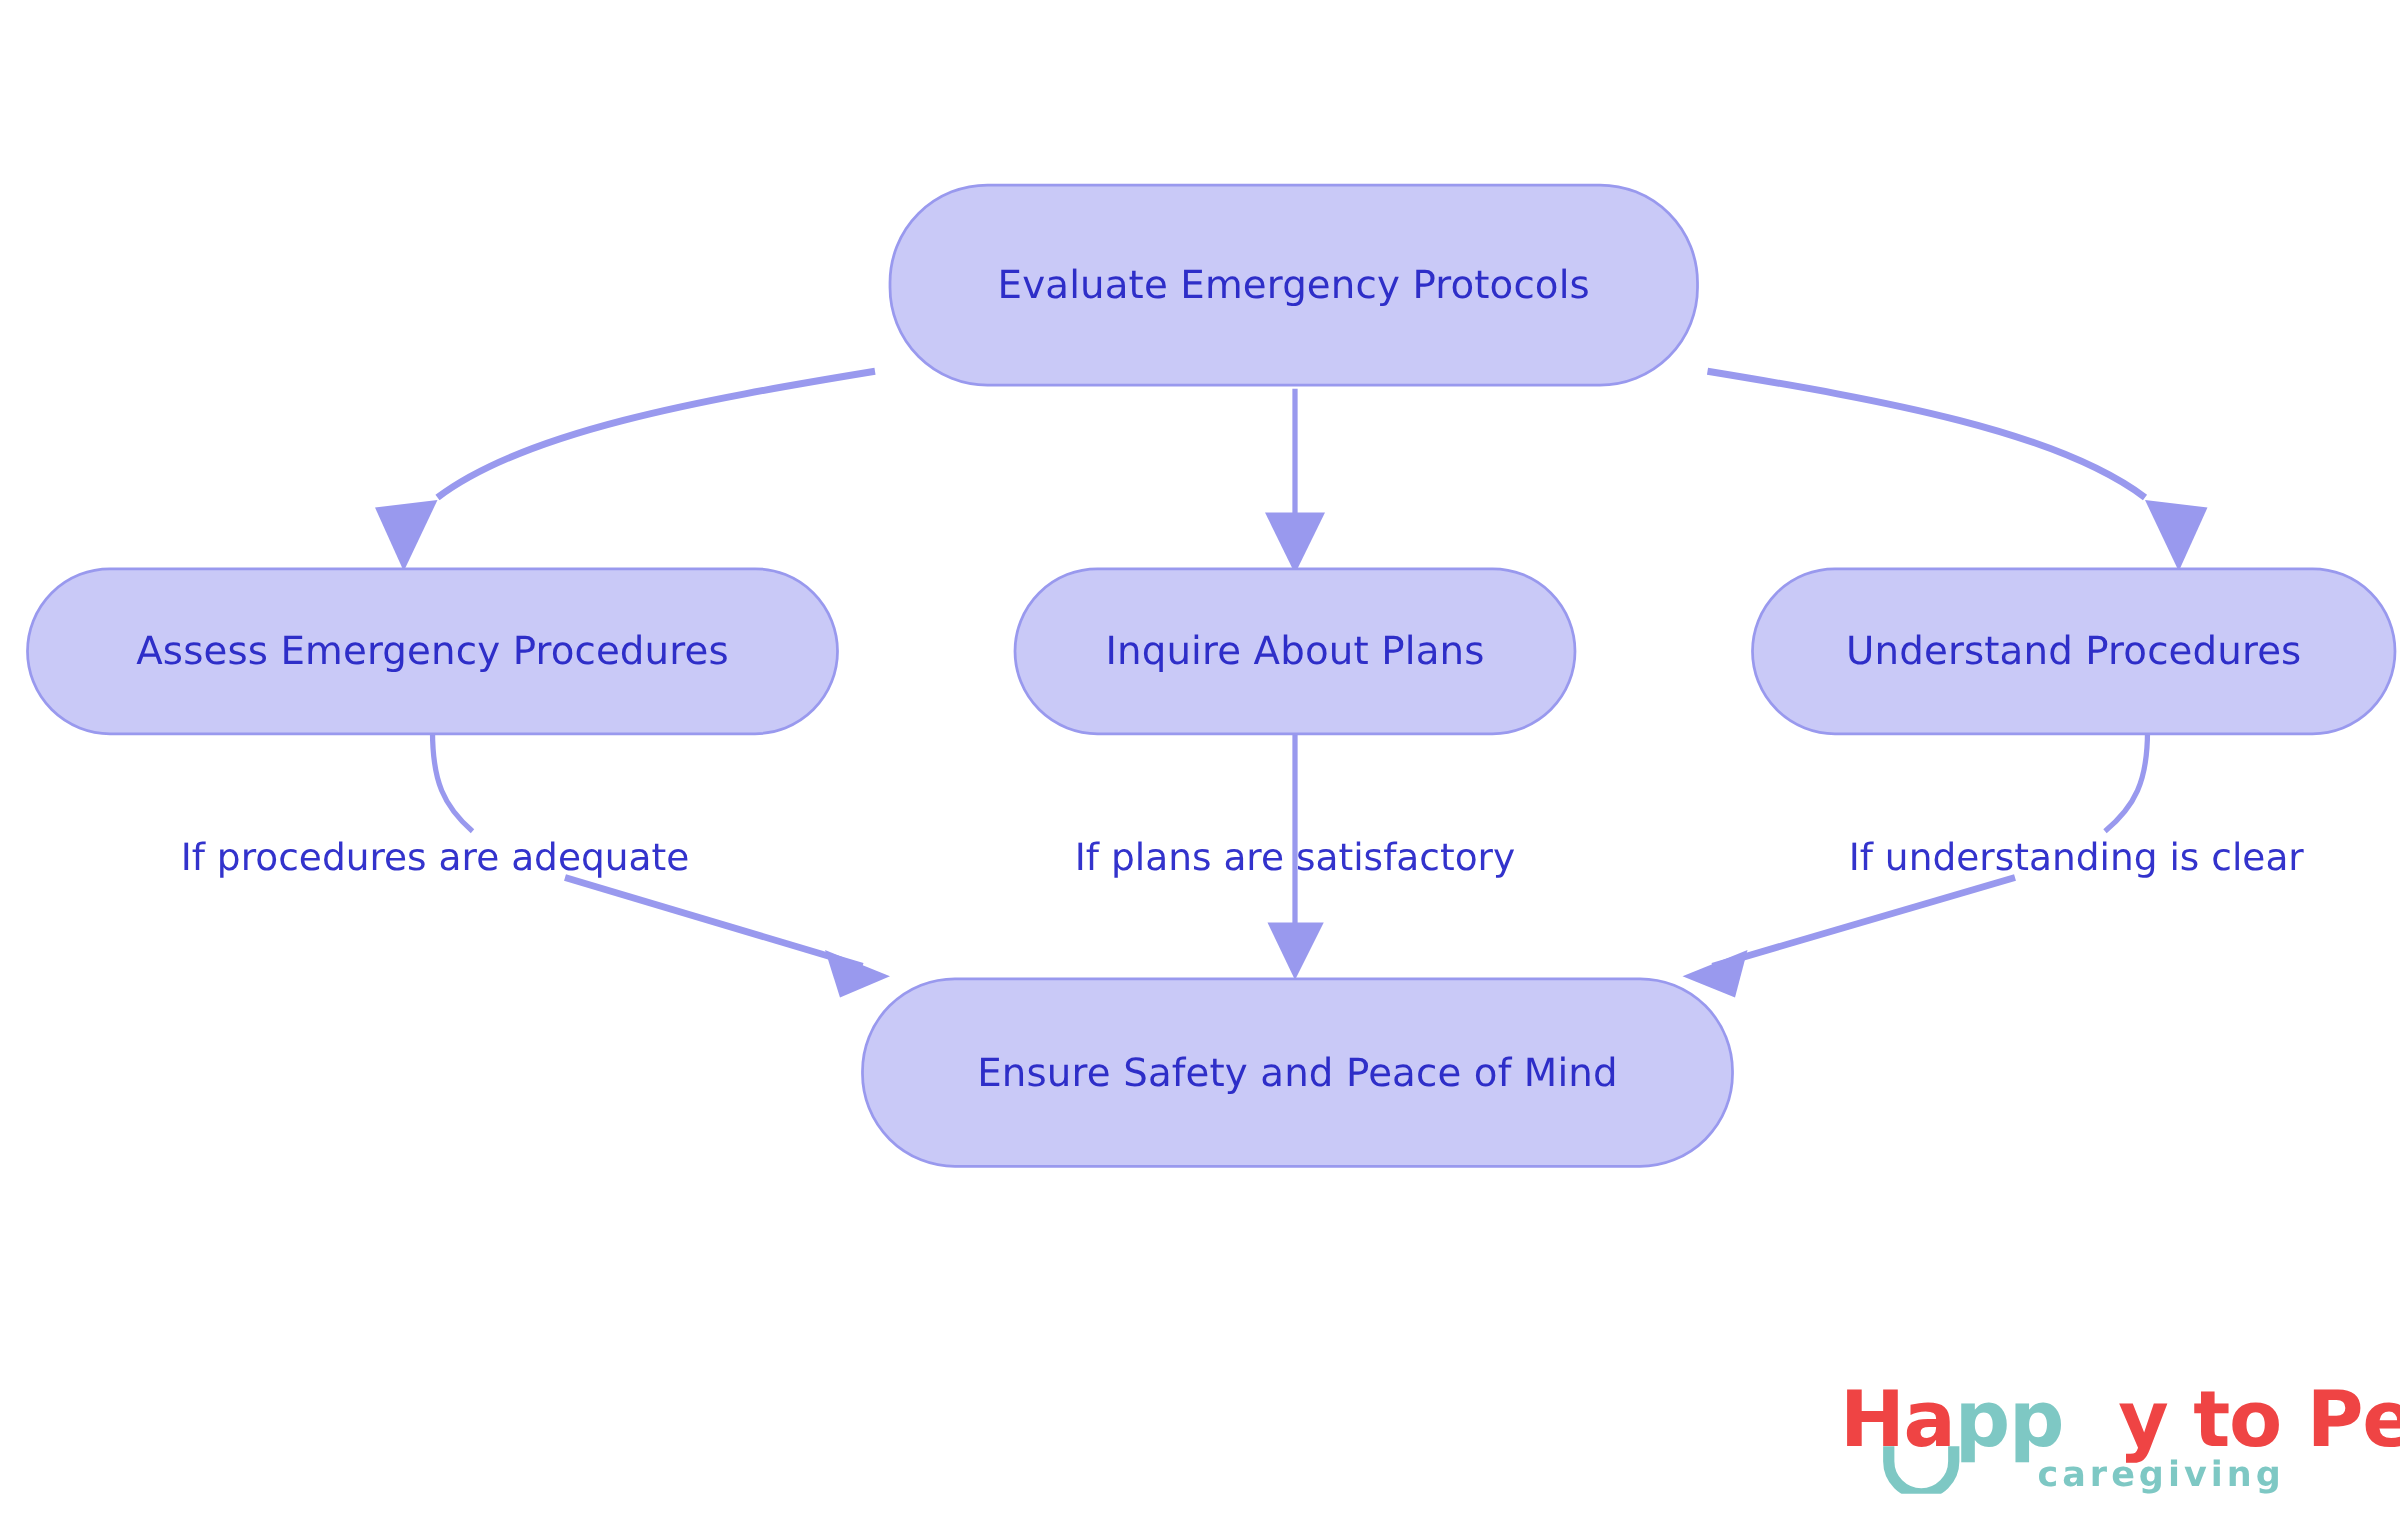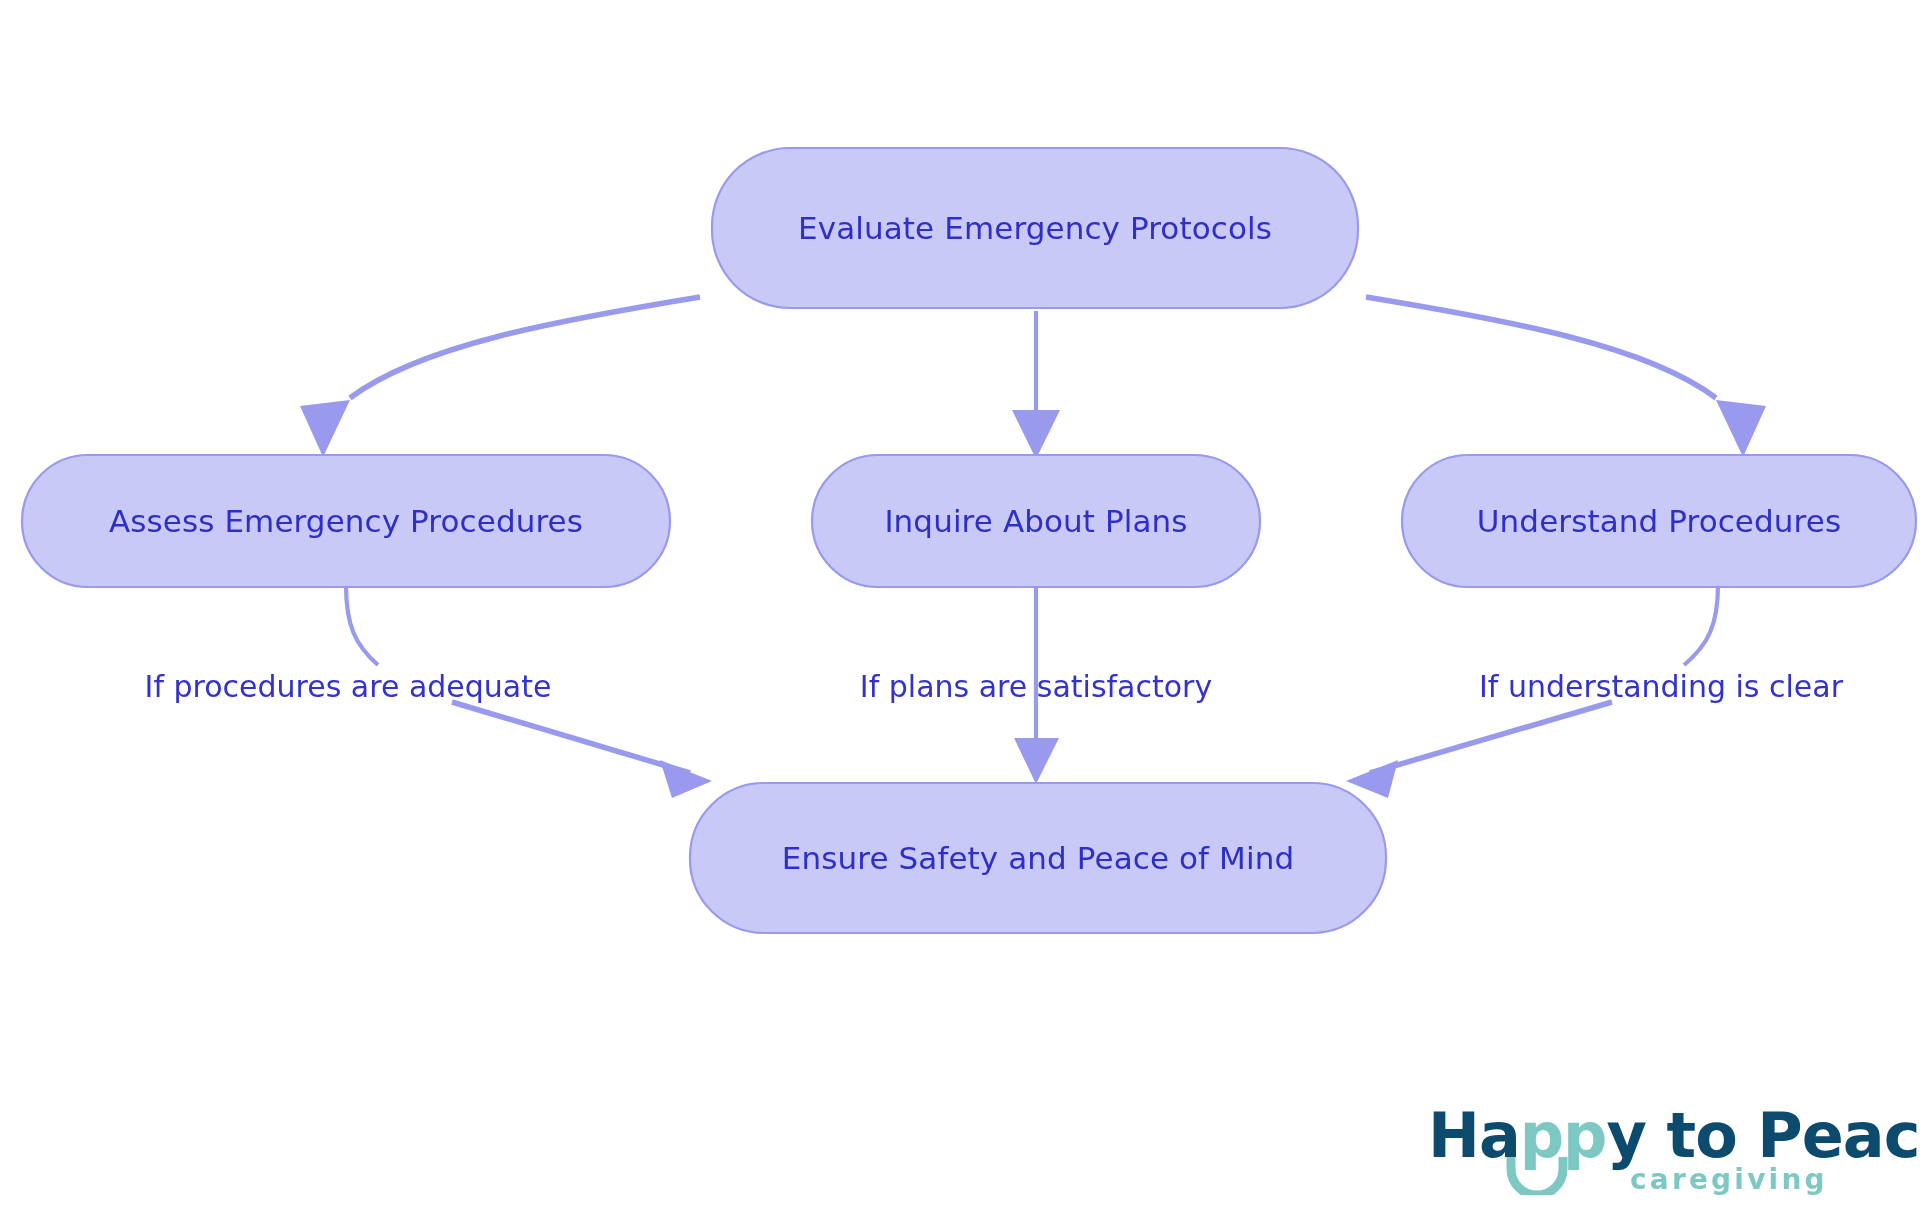--- a/index.html
+++ b/index.html
@@ -79,21 +79,21 @@
     position: absolute;
     left: 0;
     top: 0;
     font-family: "DejaVu Sans", sans-serif;
     font-weight: bold;
     font-size: 62px;
     letter-spacing: -1px;
     line-height: 62px;
     white-space: nowrap;
   }
-  .logo-coral { color: #0c4a6e; }
+  .logo-coral { color: #ef4444; margin-left: 44px; }
   .logo-teal  { color: #7ec8c4; margin-top: 41px; }
   .logo-sub {
     position: absolute;
     left: 202px;
     top: 58px;
     font-family: "DejaVu Sans", sans-serif;
     font-size: 28px;
     letter-spacing: 3.2px;
     color: #7ec8c4;
     white-space: nowrap;

